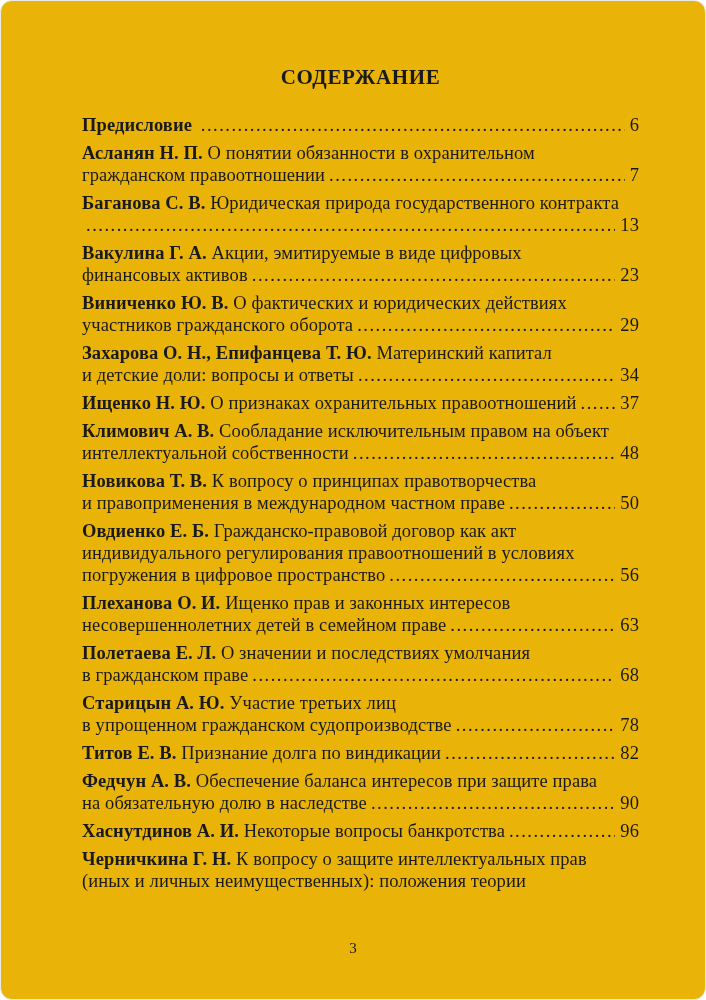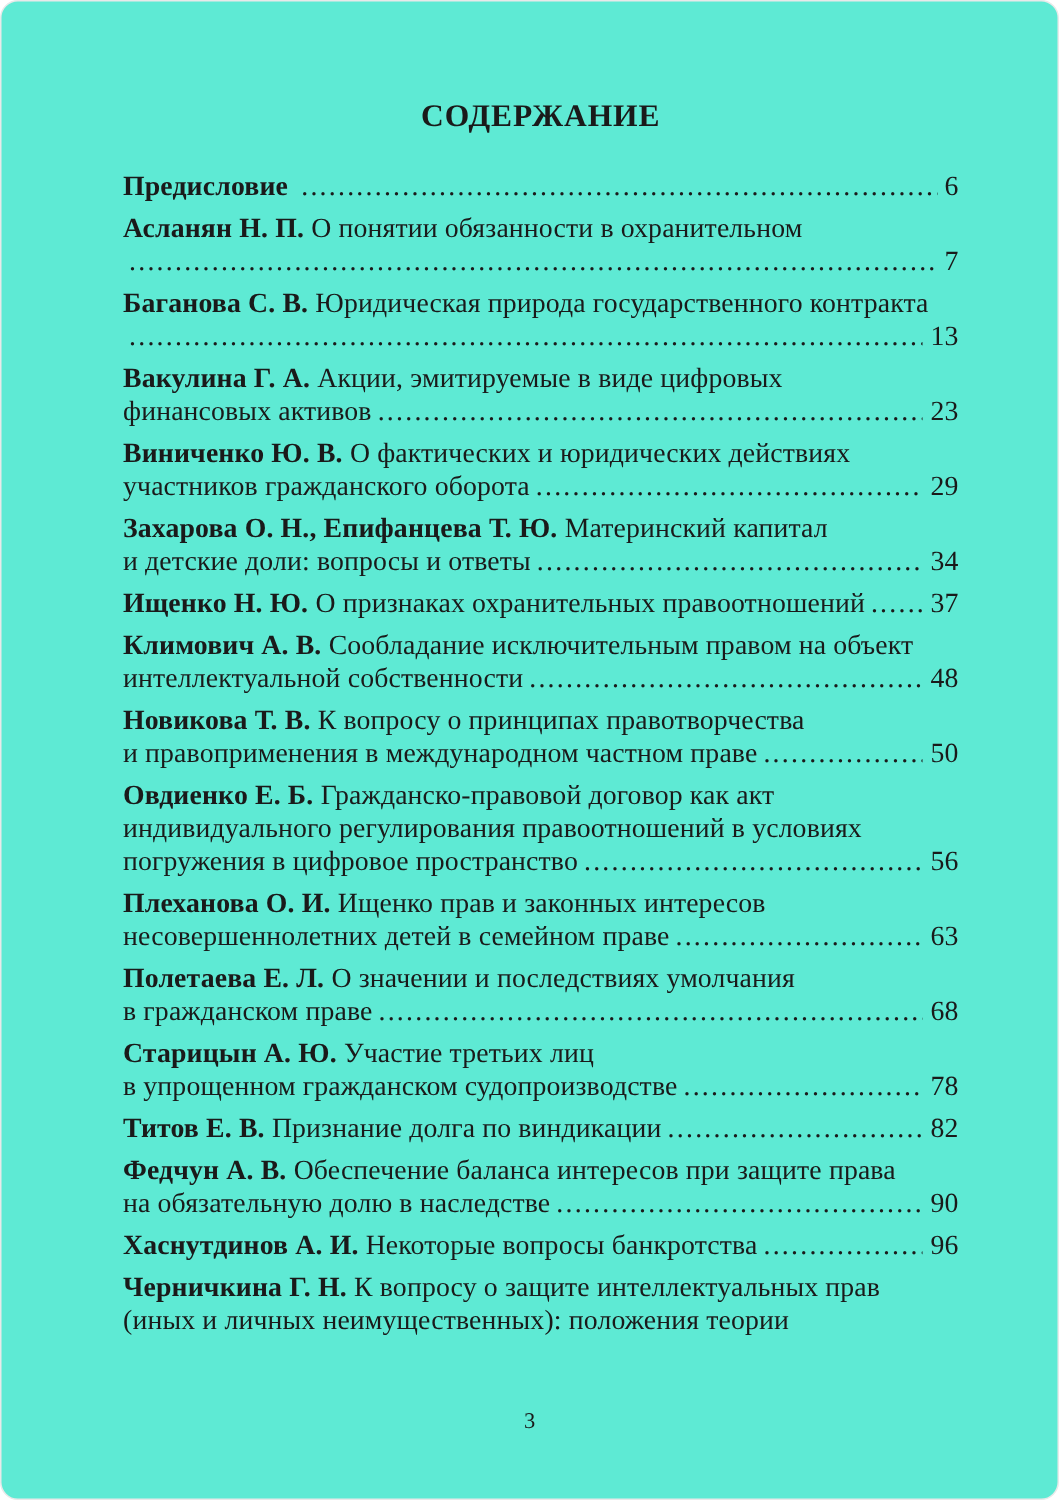--- a/index.html
+++ b/index.html
@@ -11,21 +11,21 @@
     width: 706px;
     height: 1000px;
     position: relative;
     overflow: hidden;
     font-family: "Liberation Serif", serif;
     color: #1a1a1a;
   }
   .sheet {
     position: absolute;
     inset: 0;
-    background: #5eead4;
+    background: #eab308;
     border: 1px solid #e9e9e9;
     border-radius: 12px;
     box-sizing: border-box;
   }
   .content {
     position: absolute;
     left: 81px;
     right: 66px;
     top: 64px;
   }
@@ -78,20 +78,21 @@
         <div class="entry">
           <div class="line last">
             <span class="author">Предисловие</span>
             <span class="leader"></span>
             <span class="pg">6</span>
           </div>
         </div>
         <div class="entry">
           <div class="line"><span class="author">Асланян Н. П.</span><span class="ttl">О понятии обязанности в охранительном</span></div>
           <div class="line last">
+            <span class="ttl">гражданском правоотношении</span>
             <span class="leader"></span>
             <span class="pg">7</span>
           </div>
         </div>
         <div class="entry">
           <div class="line"><span class="author">Баганова С. В.</span><span class="ttl">Юридическая природа государственного контракта</span></div>
           <div class="line last">
             <span class="leader"></span>
             <span class="pg">13</span>
           </div>

